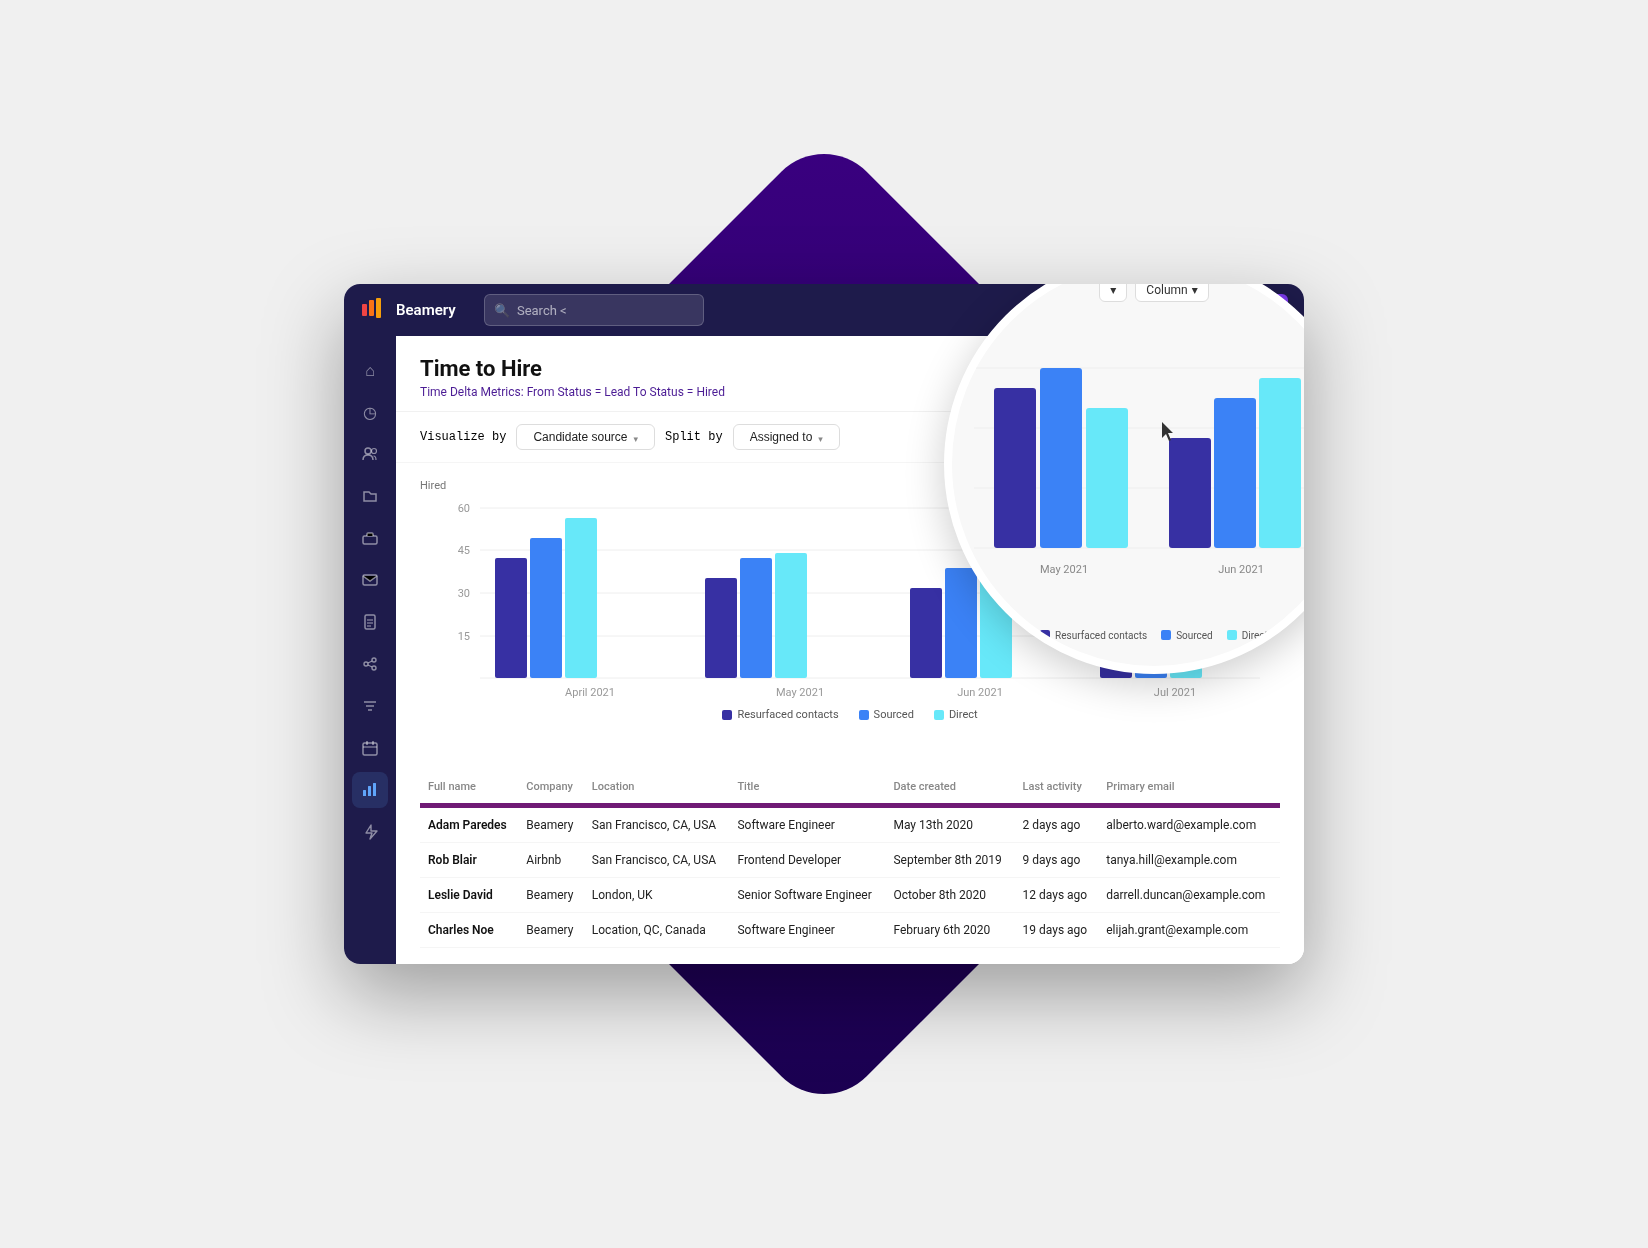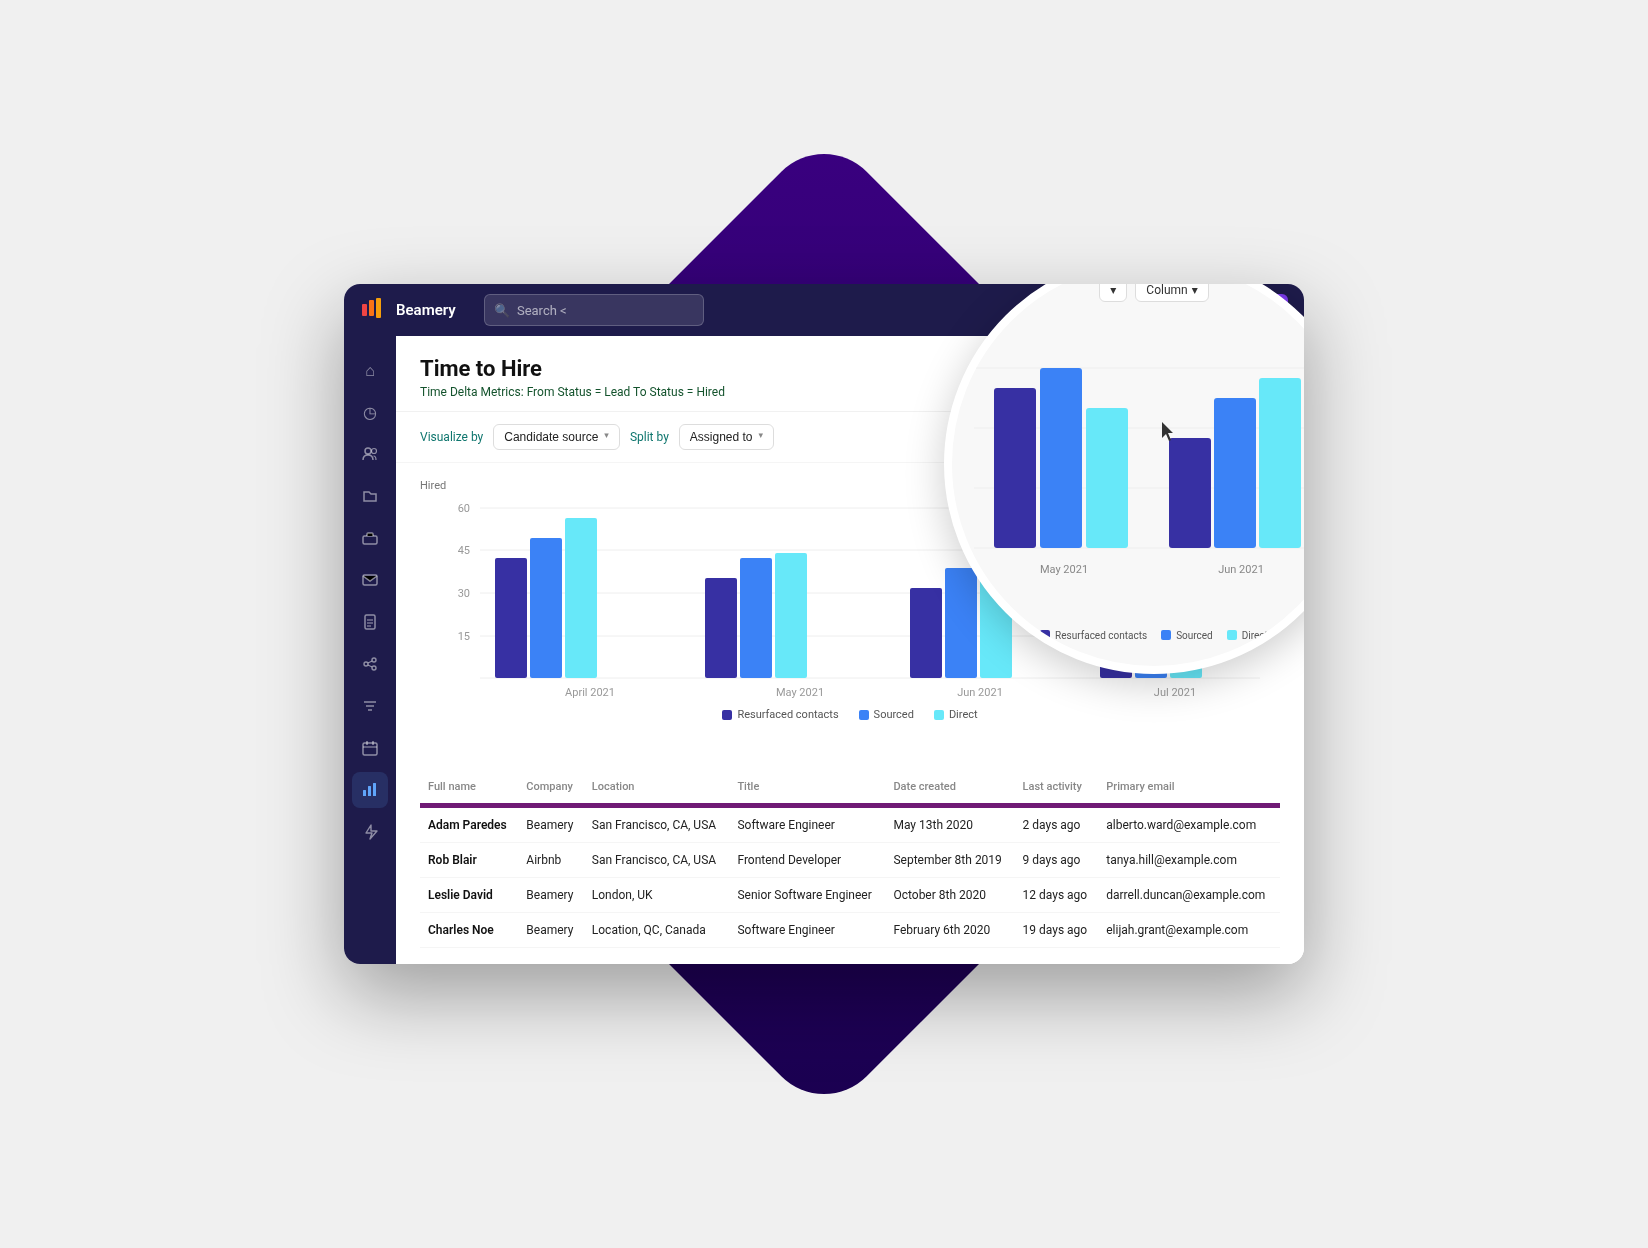--- a/index.html
+++ b/index.html
@@ -187,21 +187,21 @@
 
     .page-title {
       font-size: 22px;
       font-weight: 700;
       color: #111;
       margin-bottom: 4px;
     }
 
     .page-subtitle {
       font-size: 12px;
-      color: #14532d;
+      color: #4c1d95;
     }
 
     .header-actions {
       display: flex;
       gap: 10px;
       align-items: center;
     }
 
     .btn-export {
       background: #7c3aed;
@@ -229,31 +229,32 @@
     .controls-row {
       padding: 12px 24px;
       display: flex;
       align-items: center;
       gap: 10px;
       border-bottom: 1px solid #f5f5f5;
     }
 
     .control-label {
       font-size: 12px;
-      color: #0f766e;
+      color: #000000;
+      font-family: Liberation Mono, monospace;
     }
 
     .dropdown-btn {
       display: flex;
-      align-items: flex-start;
+      align-items: flex-end;
       gap: 6px;
       background: #fff;
       border: 1px solid #ddd;
       border-radius: 6px;
-      padding: 5px 10px;
+      padding: 5px 16px;
       font-size: 12px;
       color: #222;
       cursor: pointer;
     }
 
     .dropdown-btn .chevron {
       font-size: 9px;
       color: #888;
     }
 

